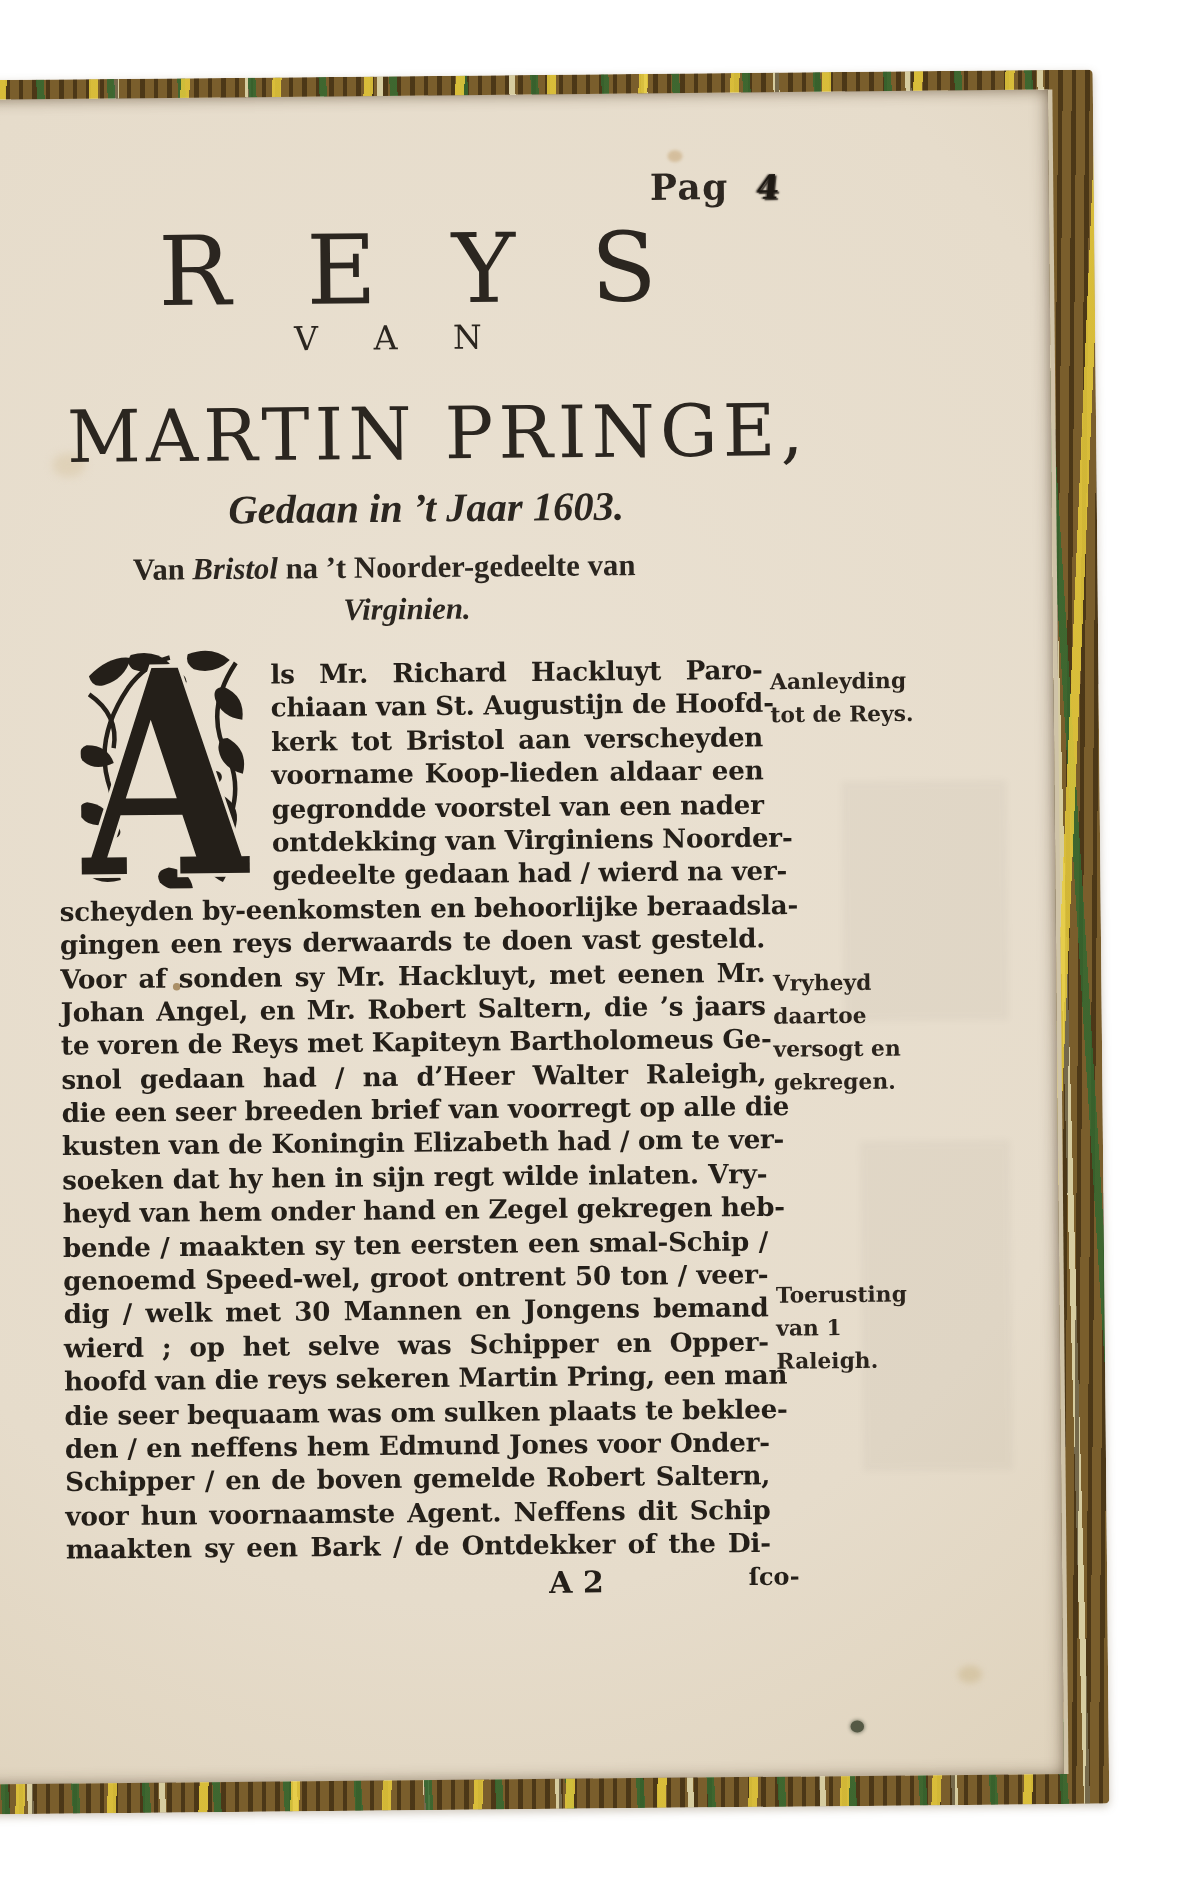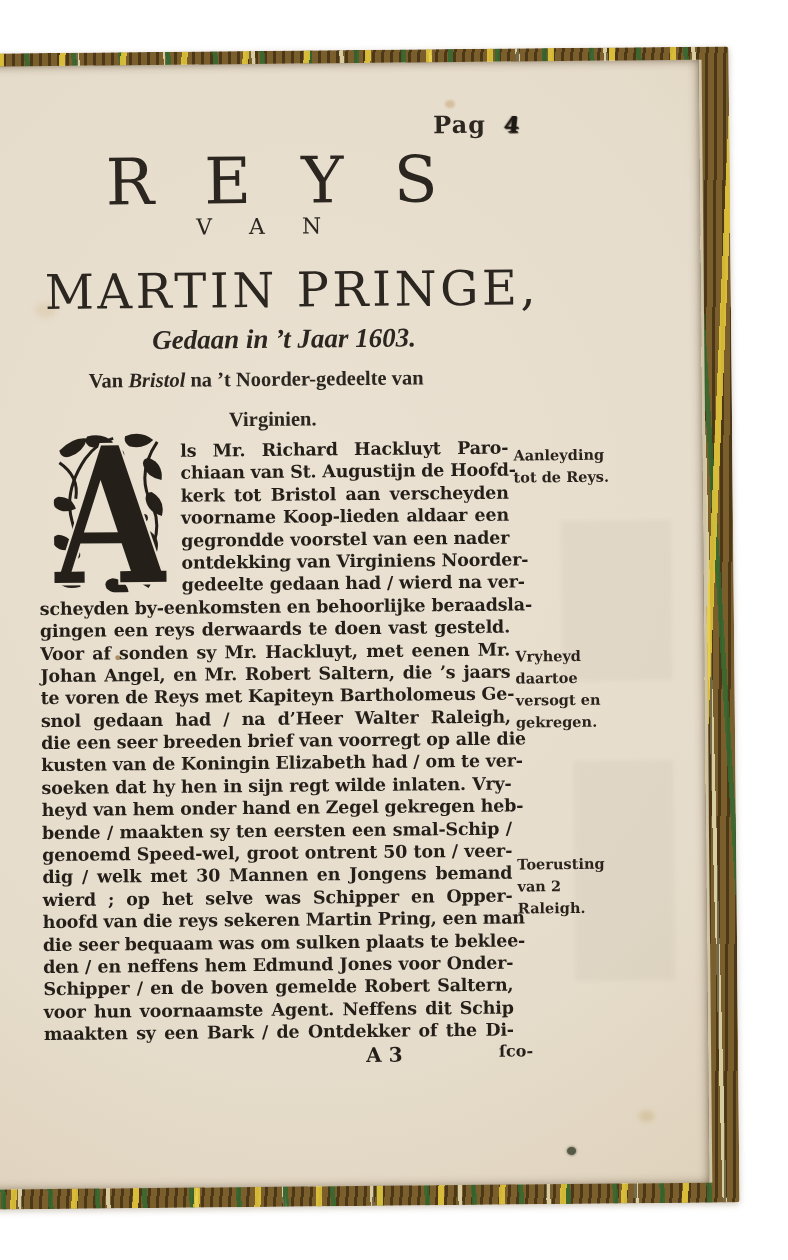--- a/index.html
+++ b/index.html
@@ -33,21 +33,21 @@
   .abs{position:absolute;white-space:nowrap;}
   .pagnum{left:456px;top:48px;font-size:24px;font-weight:bold;letter-spacing:1px;color:#2d2721;}
   .pagnum .num{display:inline-block;margin-left:18px;font-size:22px;color:#1e1914;
                text-shadow:1px 1px 1px #2d2721, -1px 0 1px rgba(45,39,33,.7);transform:skewX(-6deg);}
   .t-reys{left:128px;top:80px;font-size:64px;letter-spacing:15px;font-weight:normal;color:#2b2620;}
   .t-van{left:218px;top:150px;font-size:22px;letter-spacing:15px;color:#2b2620;}
   .t-name{left:66px;top:198px;font-size:48px;letter-spacing:3.5px;color:#2b2620;}
   .t-sub{left:173px;top:260px;font-size:27px;font-family:"Liberation Serif",serif;font-style:italic;font-weight:bold;color:#2b2620;}
   .t-route{left:109px;top:304px;font-size:20.5px;font-weight:bold;color:#2b2620;font-family:"Liberation Serif",serif;}
   .t-route .it{font-style:italic;font-weight:bold;margin-top:12px;}
-  .t-route2{left:249px;top:344px;font-size:20.5px;font-family:"Liberation Serif",serif;font-weight:bold;color:#2b2620;}
+  .t-route2{left:249px;top:332px;font-size:20.5px;font-family:"Liberation Serif",serif;font-style:italic;font-weight:bold;color:#2b2620;}
   
   .body-block{position:absolute;left:58px;top:375px;width:470px;font-size:17.5px;font-weight:bold;
               color:#241f19;letter-spacing:-0.2px;}
   .bl{height:22.4px;line-height:22.4px;text-align:justify;text-align-last:justify;white-space:nowrap;}
   .bl.ind{margin-left:142px;}
   .dropcap{position:absolute;left:73px;top:367px;width:112px;height:160px;}
   .mnote{position:absolute;left:533px;width:92px;font-size:14.5px;font-weight:bold;line-height:22px;
          color:#2b241d;white-space:nowrap;}
   .mnote.n1{top:383px;}
   .mnote.n2{top:584px;}
@@ -144,24 +144,24 @@
         <div>daartoe</div>
         <div>versogt en</div>
         <div>gekregen.</div>
       </div>
       <div class="mnote n1">
         <div>Aanleyding</div>
         <div>tot de Reys.</div>
       </div>
       <div class="mnote n3">
         <div>Toerusting</div>
-        <div>van 2</div>
+        <div>van 1</div>
         <div>Raleigh.</div>
       </div>
 
       <div class="sigline">
-        <span class="sig">A 3</span>
+        <span class="sig">A 2</span>
         <span class="catch">ſco-</span>
       </div>
 
     </div>
   </div>
 </div>
 
 </body></html>

